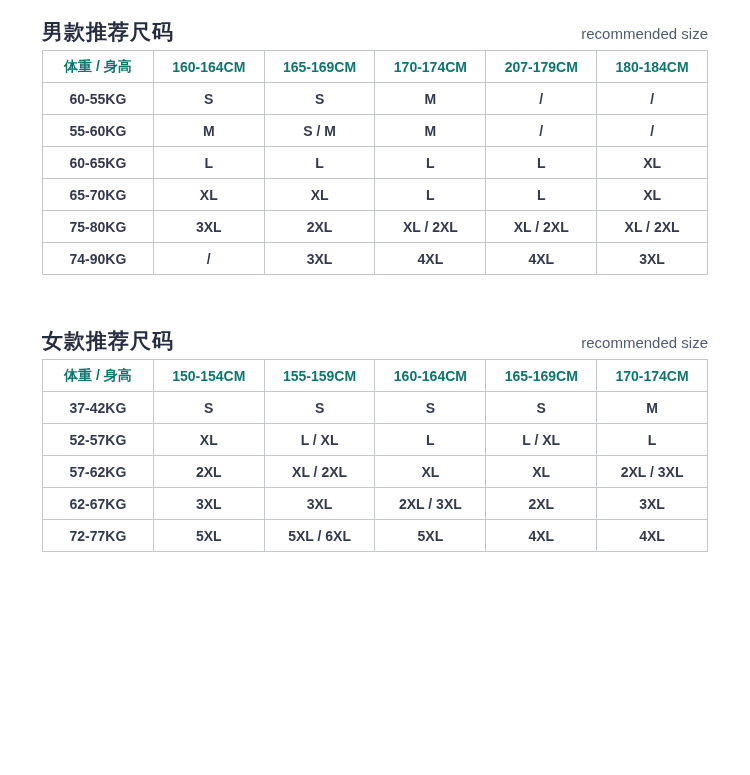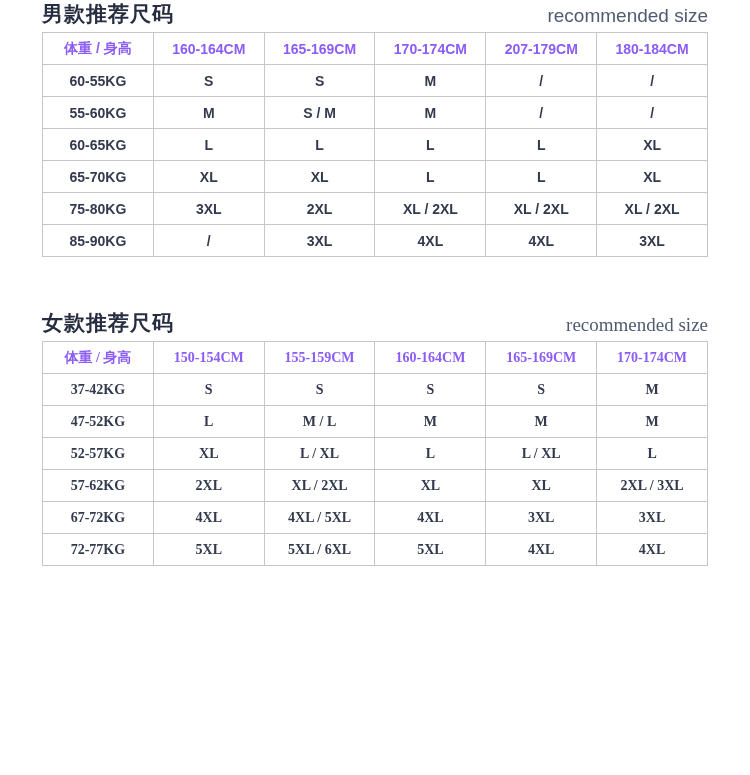--- a/index.html
+++ b/index.html
@@ -13,38 +13,38 @@
     width: 750px;
     height: 775px;
     overflow: hidden;
   }
   .page {
     padding: 2px 42px 0 42px;
     width: 750px;
   }
   .size-section + .size-section {
     margin-top: 54px;
-    font-family: Liberation Serif, serif;
   }
   .section-head {
     display: flex;
     justify-content: space-between;
     align-items: flex-end;
     margin-bottom: 6px;
+    margin-top: 18px;
   }
   .section-title {
     margin: 0;
     font-size: 21px;
     line-height: 24px;
     font-weight: bold;
     letter-spacing: 1px;
     color: #262d40;
   }
   .section-subtitle {
-    font-size: 19px;
+    font-size: 15px;
     line-height: 18px;
     color: #4f5b70;
     padding-bottom: 1px;
   }
   table.size-table {
     width: 100%;
     border-collapse: collapse;
     table-layout: fixed;
   }
   table.size-table th,
@@ -54,21 +54,21 @@
     padding: 0 2px;
     text-align: center;
     vertical-align: middle;
     font-size: 14px;
     font-weight: bold;
     color: #333a4d;
     white-space: nowrap;
     overflow: hidden;
   }
   table.size-table thead th {
-    color: #8b5cf6;
+    color: #0f766e;
   }
 </style>
 </head>
 <body>
 
 <div class="page">
 
   <section class="size-section">
     <div class="section-head">
       <h2 class="section-title">男款推荐尺码</h2>
@@ -120,21 +120,21 @@
           </tr>
           <tr>
             <td>75-80KG</td>
             <td>3XL</td>
             <td>2XL</td>
             <td>XL / 2XL</td>
             <td>XL / 2XL</td>
             <td>XL / 2XL</td>
           </tr>
           <tr>
-            <td>85-90KG</td>
+            <td>74-90KG</td>
             <td>/</td>
             <td>3XL</td>
             <td>4XL</td>
             <td>4XL</td>
             <td>3XL</td>
           </tr>
         </tbody>
       </table>
   </section>
 
@@ -157,49 +157,41 @@
         <tbody>
           <tr>
             <td>37-42KG</td>
             <td>S</td>
             <td>S</td>
             <td>S</td>
             <td>S</td>
             <td>M</td>
           </tr>
           <tr>
-            <td>47-52KG</td>
-            <td>L</td>
-            <td>M / L</td>
-            <td>M</td>
-            <td>M</td>
-            <td>M</td>
-          </tr>
-          <tr>
             <td>52-57KG</td>
             <td>XL</td>
             <td>L / XL</td>
             <td>L</td>
             <td>L / XL</td>
             <td>L</td>
           </tr>
           <tr>
             <td>57-62KG</td>
             <td>2XL</td>
             <td>XL / 2XL</td>
             <td>XL</td>
             <td>XL</td>
             <td>2XL / 3XL</td>
           </tr>
           <tr>
-            <td>67-72KG</td>
-            <td>4XL</td>
-            <td>4XL / 5XL</td>
-            <td>4XL</td>
-            <td>3XL</td>
+            <td>62-67KG</td>
+            <td>3XL</td>
+            <td>3XL</td>
+            <td>2XL / 3XL</td>
+            <td>2XL</td>
             <td>3XL</td>
           </tr>
           <tr>
             <td>72-77KG</td>
             <td>5XL</td>
             <td>5XL / 6XL</td>
             <td>5XL</td>
             <td>4XL</td>
             <td>4XL</td>
           </tr>

